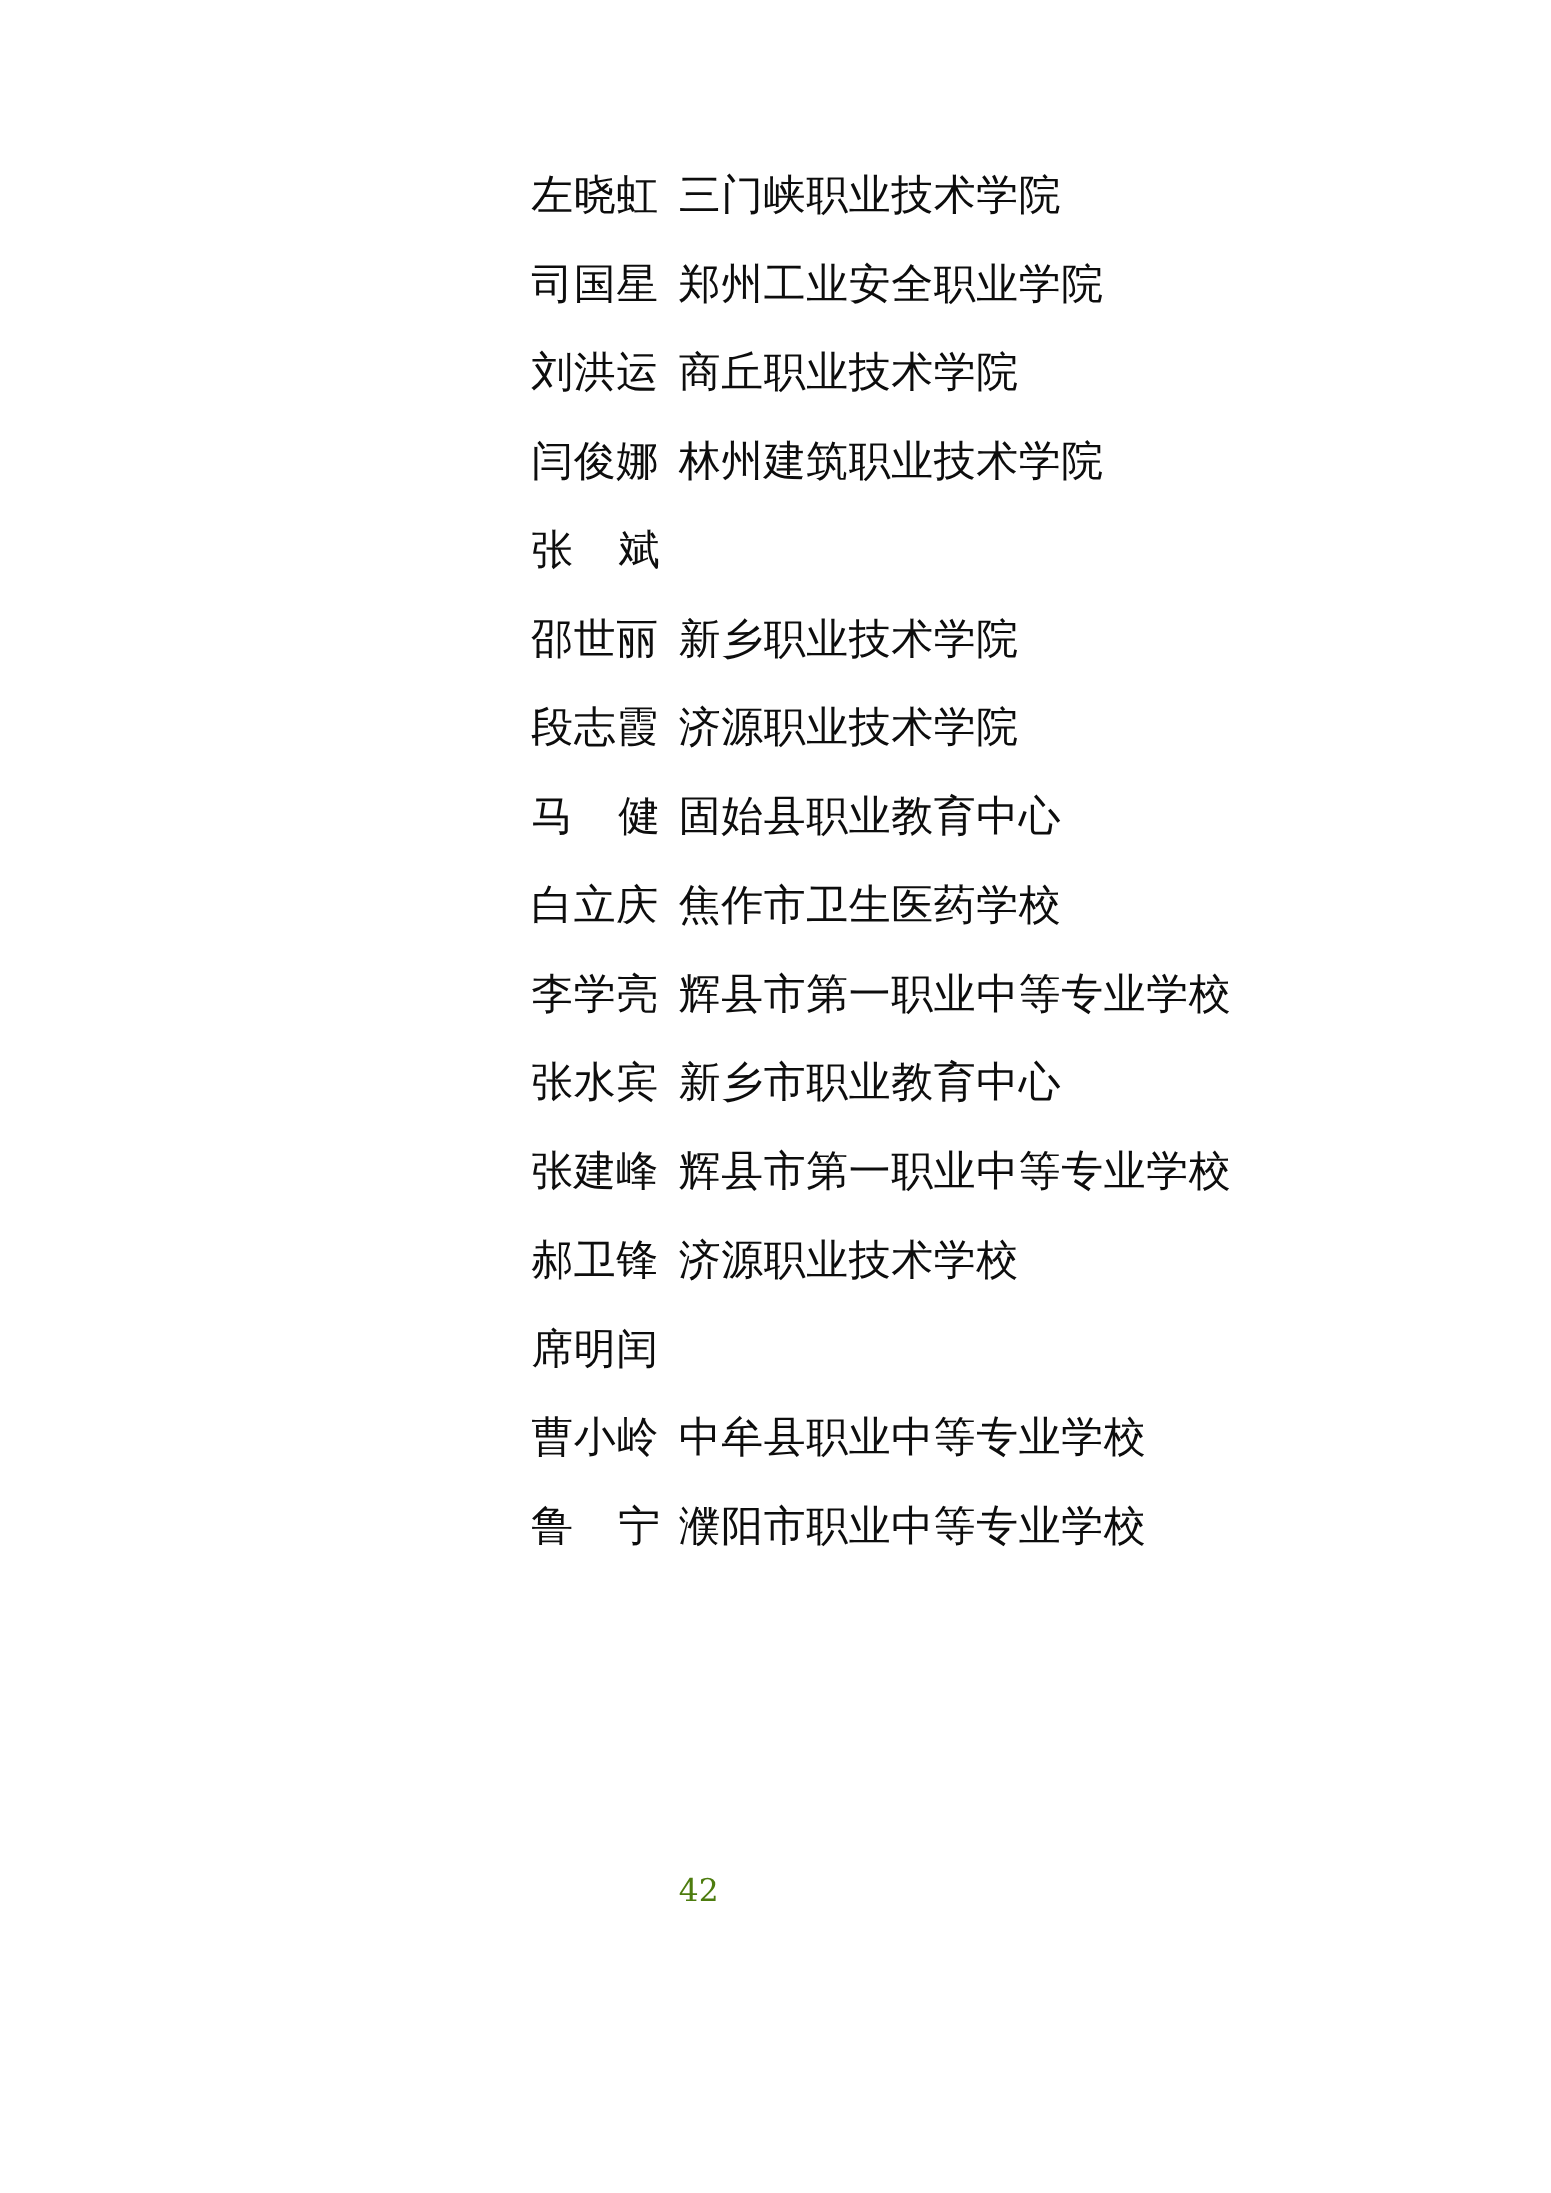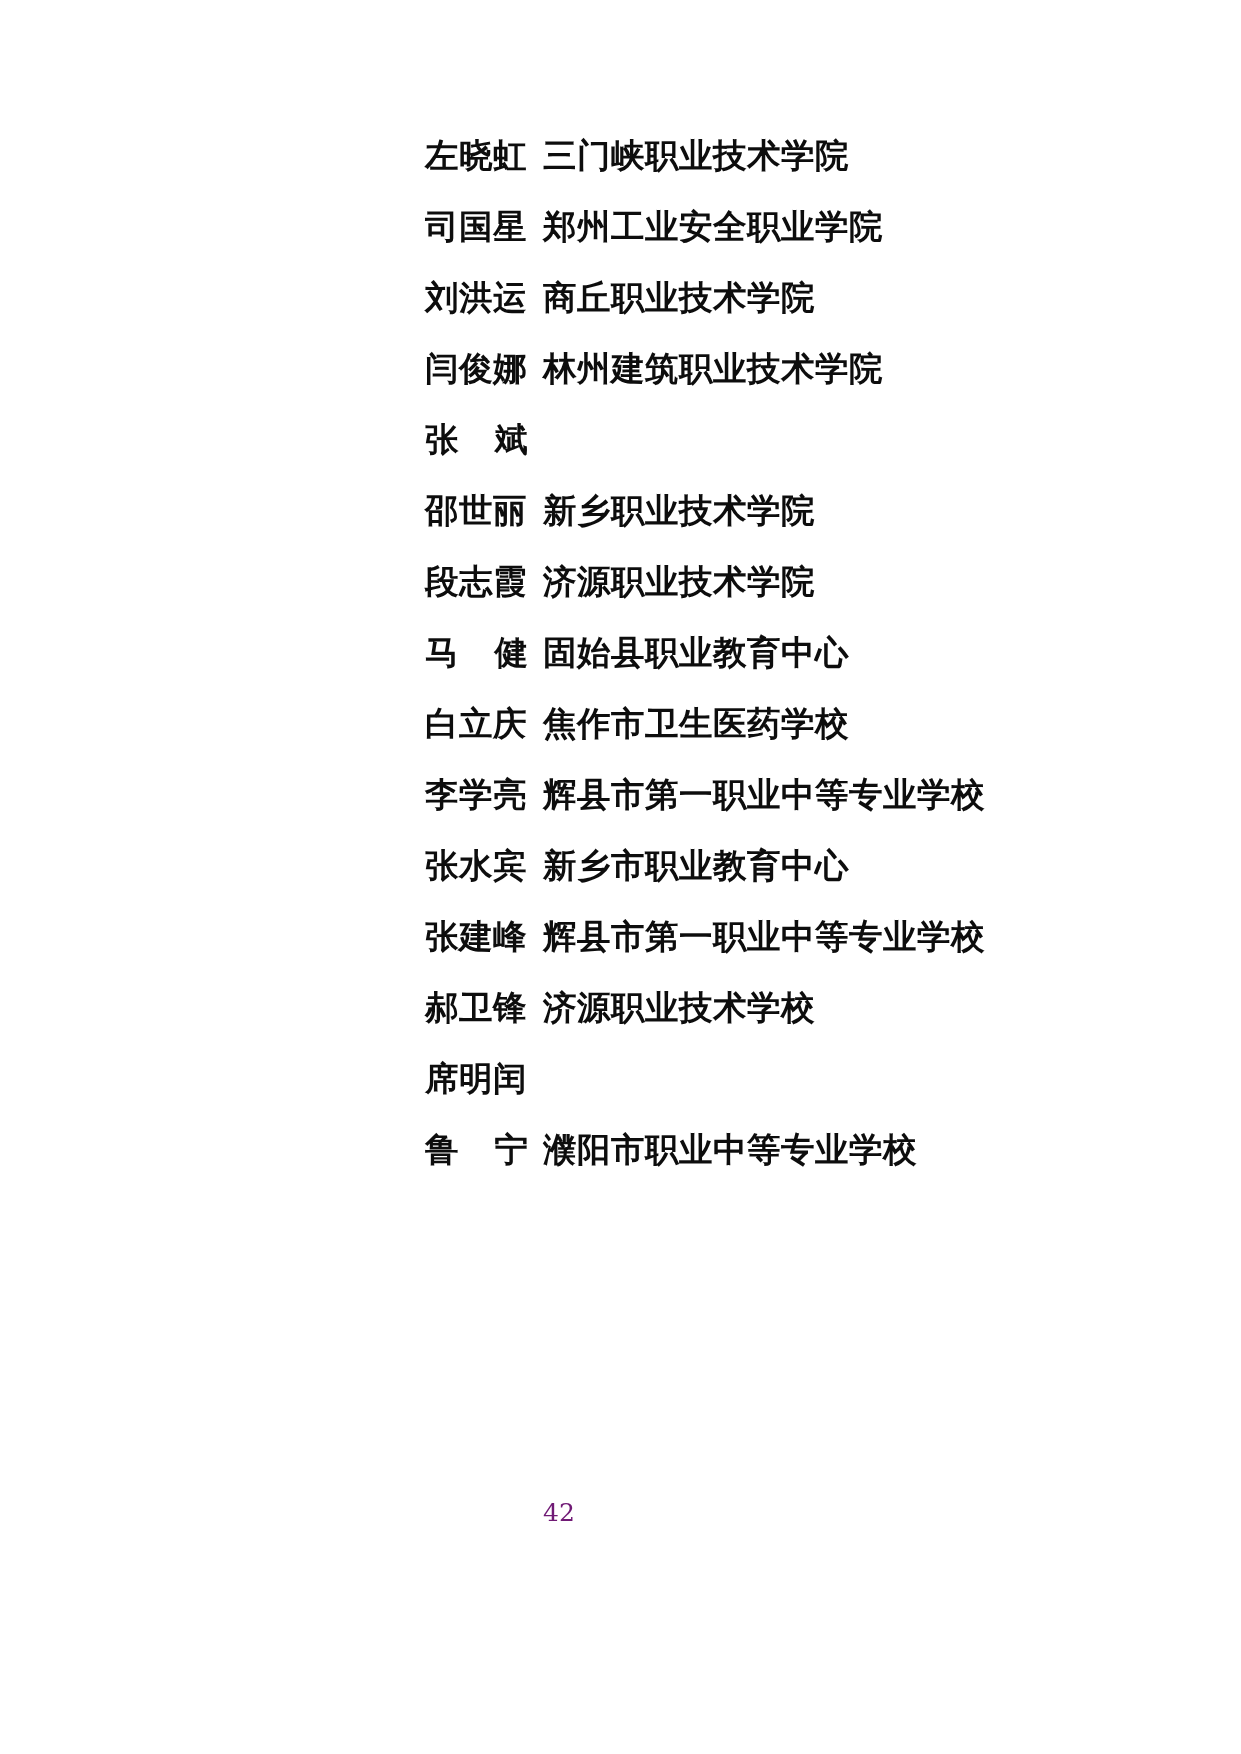--- a/index.html
+++ b/index.html
@@ -21,21 +21,20 @@
     top: 0;
     width: 1241px;
     height: 1754px;
     box-sizing: border-box;
   }
   .content {
     position: absolute;
     left: 0;
     top: 120px;
     width: 1241px;
-    font-weight: bold;
   }
   .entry {
     display: flex;
     align-items: baseline;
     padding-left: 425px;
     height: 71px;
     line-height: 71px;
     font-size: 33.5px;
     letter-spacing: 0.5px;
     white-space: nowrap;
@@ -57,21 +56,21 @@
     display: inline-block;
   }
   .footer {
     position: absolute;
     top: 1498px;
     left: 0;
     width: 1118px;
     text-align: center;
     font-size: 25px;
     font-family: "DejaVu Serif", "Liberation Serif", serif;
-    color: #701a75;
+    color: #4d7c0f;
   }
 </style>
 </head>
 <body>
 
 <div class="page">
   <div class="content" id="list">
       <div class="entry">
         <span class="name">左晓虹</span>
         <span class="school">三门峡职业技术学院</span>
@@ -126,20 +125,24 @@
         <span class="school">辉县市第一职业中等专业学校</span>
       </div>
       <div class="entry">
         <span class="name">郝卫锋</span>
         <span class="school">济源职业技术学校</span>
       </div>
       <div class="entry">
         <span class="name">席明闰</span>
       </div>
       <div class="entry">
+        <span class="name">曹小岭</span>
+        <span class="school">中牟县职业中等专业学校</span>
+      </div>
+      <div class="entry">
         <span class="name spaced"><span class="name-inner">
             <span>鲁</span>
             <span>宁</span>
           </span></span>
         <span class="school">濮阳市职业中等专业学校</span>
       </div>
     </div>
   <div class="footer">42</div>
 </div>
 

